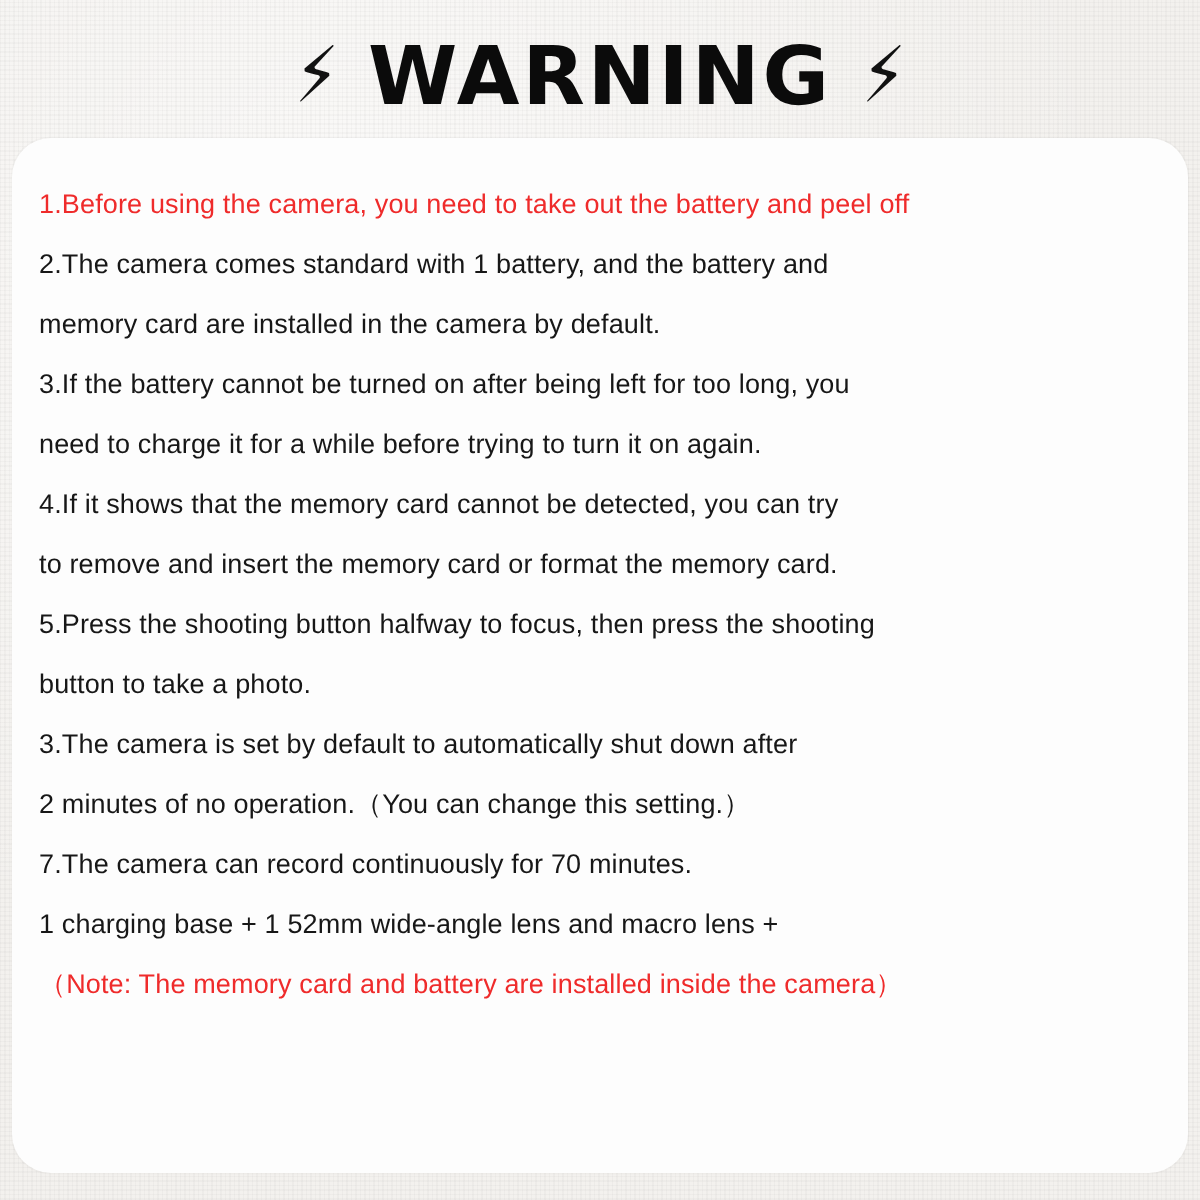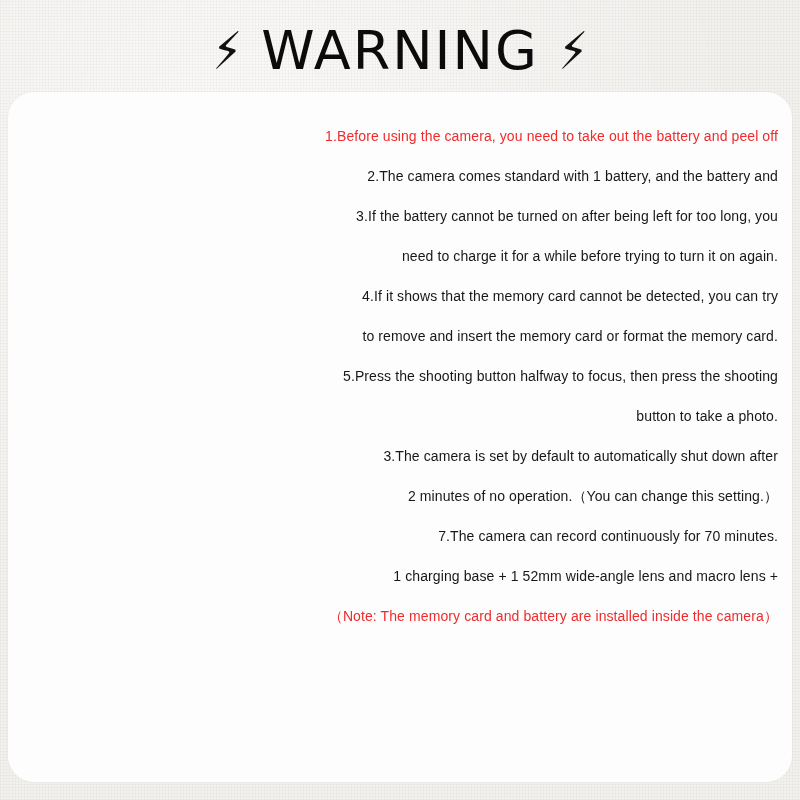--- a/index.html
+++ b/index.html
@@ -43,21 +43,21 @@
   .bolt {
     font-size: 52px;
     line-height: 1;
     color: #111;
     font-family: "DejaVu Sans", sans-serif;
     transform: scaleX(0.8);
     font-weight: bold;
   }
   .warning-title {
     font-family: "DejaVu Sans", sans-serif;
-    font-weight: normal;
+    font-weight: bold;
     font-size: 54px;
     letter-spacing: 2px;
     color: #0b0b0b;
     line-height: 1;
     white-space: nowrap;
   }
 
   
   .card {
     position: absolute;
@@ -70,26 +70,25 @@
     border-radius: 26px;
     box-shadow: 0 0 0 1px rgba(0,0,0,0.02);
     padding: 24px 14px 10px 18px;
   }
 
   .lines {
     display: block;
   }
   .line {
     font-family: "Liberation Sans", sans-serif;
-    font-size: 14px;
+    font-size: 18px;
     line-height: 40px;
     color: #171717;
     white-space: nowrap;
     letter-spacing: 0.1px;
-    text-align: right;
   }
   .line.red {
     color: #ef2b2b;
   }
   .line.note {
     color: #ef2b2b;
   }
 </style>
 </head>
 <body>
@@ -99,20 +98,21 @@
   <div class="header">
     <span class="bolt">⚡</span>
     <span class="warning-title">WARNING</span>
     <span class="bolt">⚡</span>
   </div>
 
   <div class="card">
     <div class="lines">
       <div class="line red">1.Before using the camera, you need to take out the battery and peel off</div>
       <div class="line">2.The camera comes standard with 1 battery, and the battery and</div>
+      <div class="line">memory card are installed in the camera by default.</div>
       <div class="line">3.If the battery cannot be turned on after being left for too long, you</div>
       <div class="line">need to charge it for a while before trying to turn it on again.</div>
       <div class="line">4.If it shows that the memory card cannot be detected, you can try</div>
       <div class="line"> to remove and insert the memory card or format the memory card.</div>
       <div class="line">5.Press the shooting button halfway to focus, then press the shooting</div>
       <div class="line"> button to take a photo.</div>
       <div class="line">3.The camera is set by default to automatically shut down after</div>
       <div class="line">2 minutes of no operation.（You can change this setting.）</div>
       <div class="line">7.The camera can record continuously for 70 minutes.</div>
       <div class="line">1 charging base + 1 52mm wide-angle lens and macro lens +</div>

